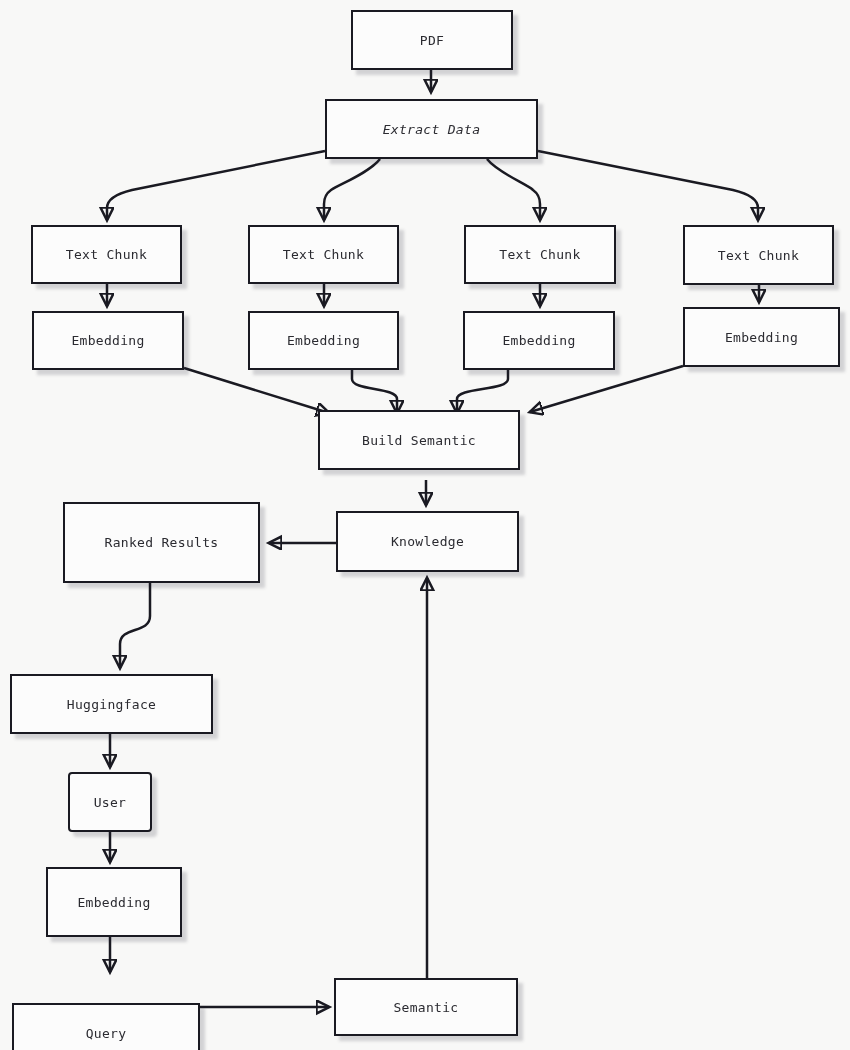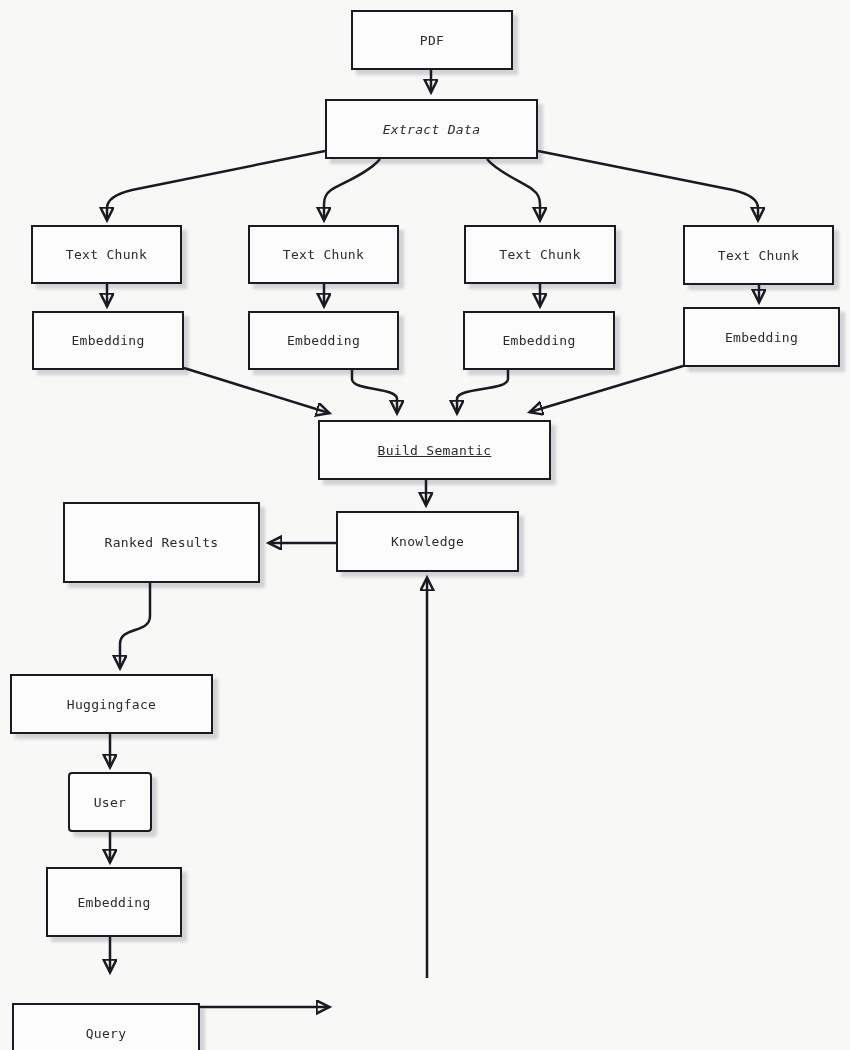--- a/index.html
+++ b/index.html
@@ -49,21 +49,21 @@
   .n-pdf        { left: 351px; top:  10px; width: 162px; height: 60px; }
   .n-extract    { left: 325px; top:  99px; width: 213px; height: 60px; font-style: italic; }
   .n-tc1        { left:  31px; top: 225px; width: 151px; height: 59px; }
   .n-tc2        { left: 248px; top: 225px; width: 151px; height: 59px; }
   .n-tc3        { left: 464px; top: 225px; width: 152px; height: 59px; }
   .n-tc4        { left: 683px; top: 225px; width: 151px; height: 60px; }
   .n-e1         { left:  32px; top: 311px; width: 152px; height: 59px; }
   .n-e2         { left: 248px; top: 311px; width: 151px; height: 59px; }
   .n-e3         { left: 463px; top: 311px; width: 152px; height: 59px; }
   .n-e4         { left: 683px; top: 307px; width: 157px; height: 60px; }
-  .n-build      { left: 318px; top: 420px; width: 233px; height: 60px; text-decoration: underline; }
+  .n-build      { left: 318px; top: 410px; width: 202px; height: 60px; }
   .n-knowledge  { left: 336px; top: 511px; width: 183px; height: 61px; }
   .n-ranked     { left:  63px; top: 502px; width: 197px; height: 81px; }
   .n-hugging    { left:  10px; top: 674px; width: 203px; height: 60px; }
   .n-user       { left:  68px; top: 772px; width:  84px; height: 60px; }
   .n-question   { left:  46px; top: 867px; width: 136px; height: 70px; }
   .n-query      { left:  12px; top: 1003px; width: 188px; height: 61px; }
   .n-semantic   { left: 334px; top: 978px; width: 184px; height: 58px; }
 </style>
 </head>
 <body>
@@ -166,14 +166,17 @@
   </div>
 
   <div class="node n-question">
     <span>Embedding</span>
   </div>
 
   <div class="node n-query">
     <span>Query</span>
   </div>
 
+  <div class="node n-semantic">
+    <span>Semantic</span>
+  </div>
 
 </div>
 
 </body></html>

